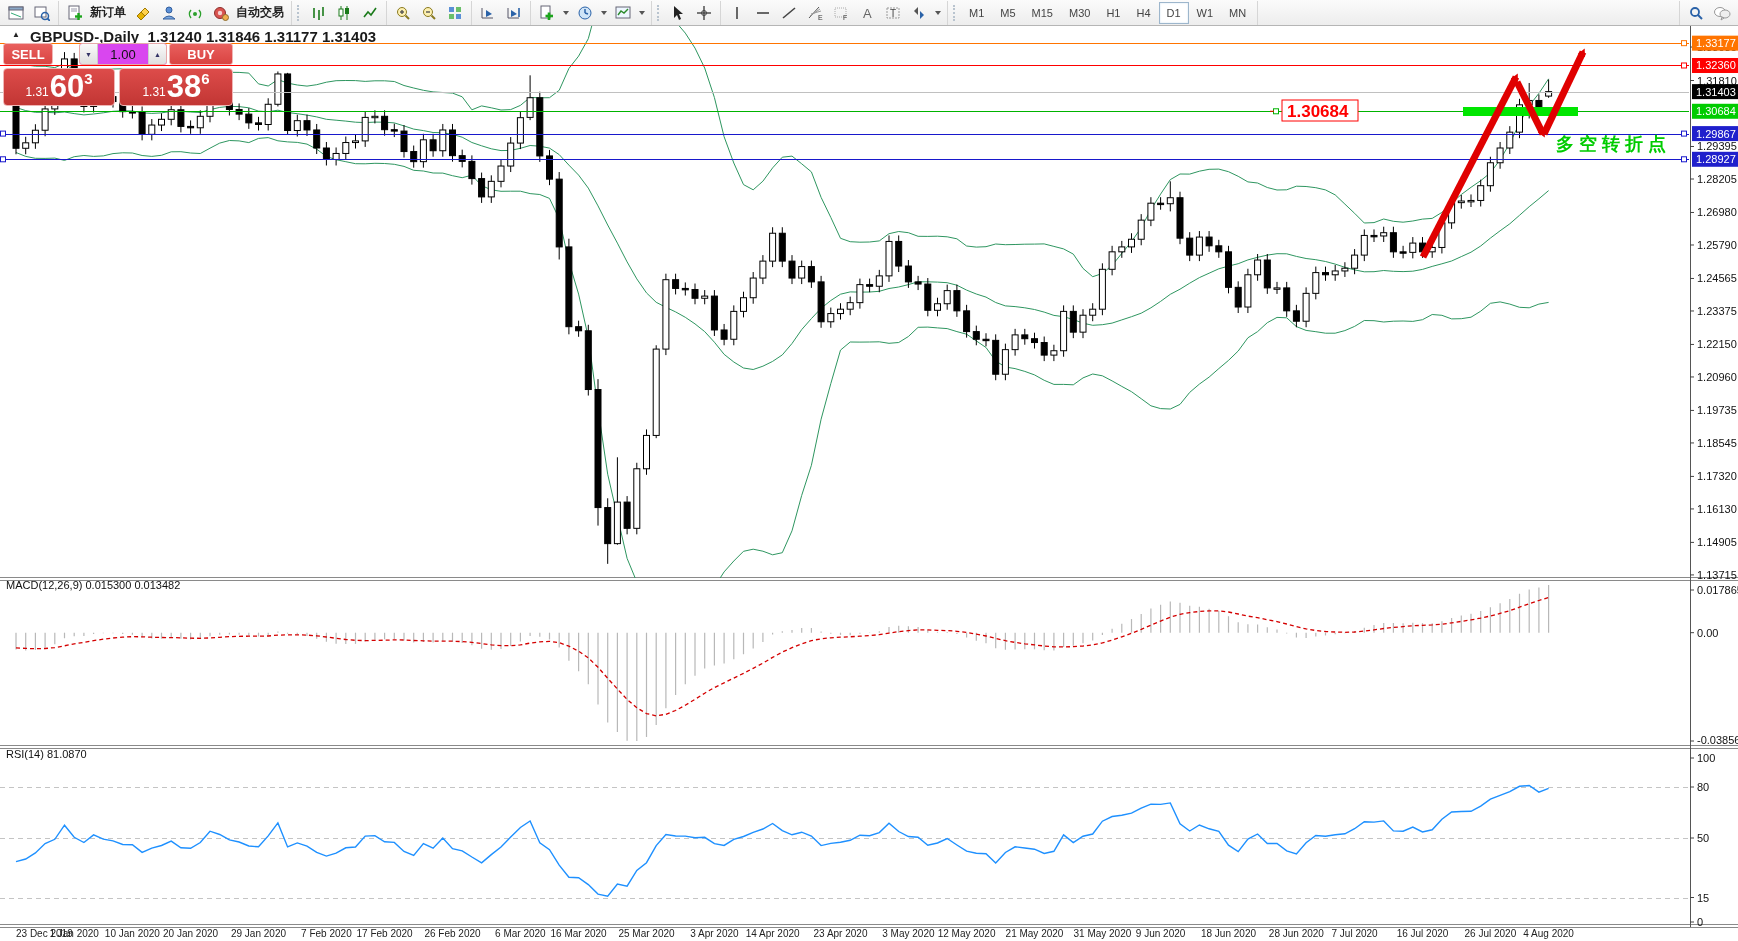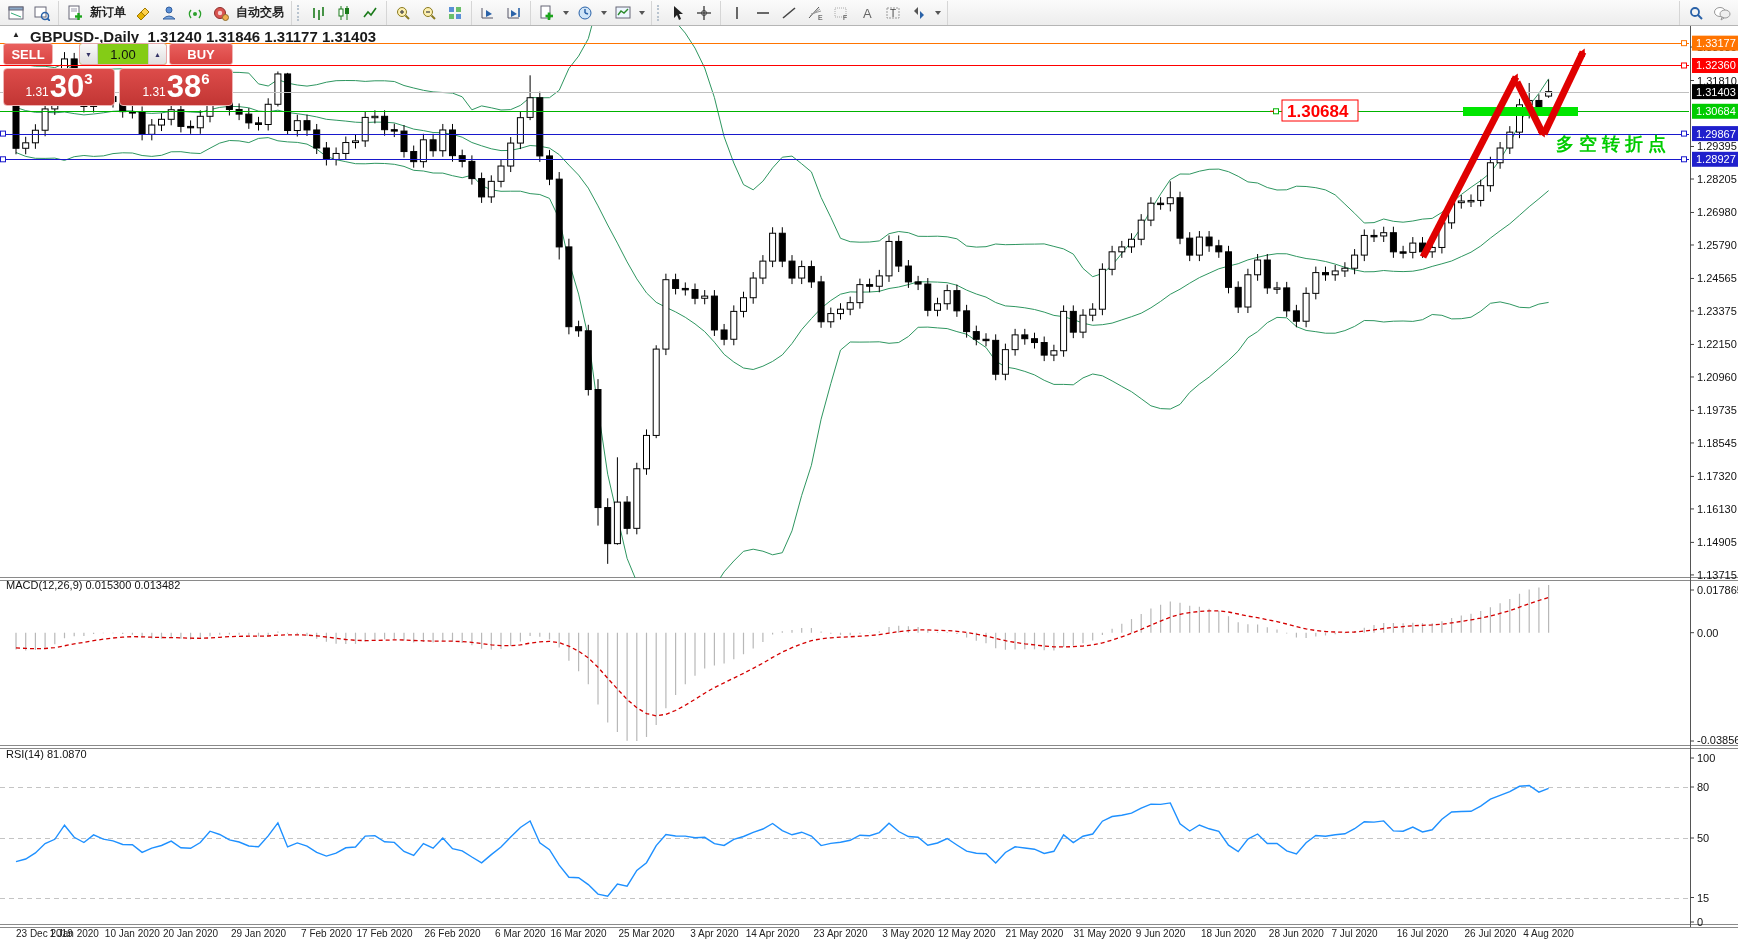--- a/index.html
+++ b/index.html
@@ -16,21 +16,21 @@
   .cnlabel{margin:0 4px 0 2px;font-size:12px;color:#222;font-weight:bold;}
   .dd{width:0;height:0;border-left:3px solid transparent;border-right:3px solid transparent;border-top:4px solid #555;margin:0 3px;}
   #chartArea{position:absolute;left:0;top:0;width:1738px;height:941px;}
   #chart-title{position:absolute;left:30px;top:28px;font-size:15px;font-weight:bold;color:#1a1a1a;z-index:20;}
   #collapse{position:absolute;left:12px;top:30px;font-size:8px;color:#222;z-index:20;}
   #tradePanel{position:absolute;left:3px;top:43px;width:230px;z-index:30;}
   .tp-row1{display:flex;gap:2px;height:22px;}
   .tp-btn{background:linear-gradient(#e9605e,#d94341);color:#fff;font-weight:bold;font-size:13px;border:1px solid #f0b6b6;
     border-radius:3px;display:flex;align-items:center;justify-content:center;cursor:pointer;}
   .tp-sell{width:48px}.tp-buy{width:62px}
-  .tp-vol{flex:1;display:flex;border:1px solid #e6a9a9;border-radius:3px;overflow:hidden;background:#84cc16;margin-left:24px;}
+  .tp-vol{flex:1;display:flex;border:1px solid #e6a9a9;border-radius:3px;overflow:hidden;background:#d946ef;margin-left:24px;}
   .stepbtn{width:17px;background:linear-gradient(#fafafa,#dfdfdf);border-right:1px solid #ccc;display:flex;align-items:center;
     justify-content:center;font-size:7px;color:#336;cursor:pointer;}
   .stepbtn:last-child{border-right:0;border-left:1px solid #ccc;}
   .tp-volval{flex:1;display:flex;align-items:center;justify-content:center;font-size:13px;color:#111;}
   .tp-row2{display:flex;gap:4px;margin-top:3px;height:38px;}
   .bigbox{background:linear-gradient(#dd4c4a,#c23634);border:1px solid #f0b6b6;border-radius:4px;color:#fff;display:flex;
     align-items:center;justify-content:center;cursor:pointer;}
   .bb-sell{width:110px}.bb-buy{width:112px}
   .bb-pre{font-size:12px;font-weight:normal;align-self:flex-end;margin:0 1px 6px 0;}
   .bb-big{font-size:31px;font-weight:bold;line-height:38px;}
@@ -667,21 +667,21 @@
       <div class="tp-vol">
         <div class="stepbtn">▼</div>
         <div class="tp-volval">1.00</div>
         <div class="stepbtn">▲</div>
       </div>
       <div class="tp-btn tp-buy">BUY</div>
     </div>
     <div class="tp-row2">
       <div class="bigbox bb-sell">
         <span class="bb-pre">1.31</span>
-        <span class="bb-big">30</span>
+        <span class="bb-big">60</span>
         <span class="bb-sup">3</span>
       </div>
       <div class="bigbox bb-buy">
         <span class="bb-pre">1.31</span>
         <span class="bb-big">38</span>
         <span class="bb-sup">6</span>
       </div>
     </div>
   </div>
 </div>
@@ -890,20 +890,32 @@
         </svg>
       </div>
     <div class="tbtn">
         <svg width="16" height="16">
           <polygon points="3,6 7,2 7,10" fill="#555"></polygon>
           <polygon points="13,10 9,6 9,14" fill="#2a62a8"></polygon>
         </svg>
       </div>
       <div class="dd"></div>
   </div>
+  <div class="tgroup" id="tfGroup">
+      <div class="handle"></div>
+      <span class="tflabel">M1</span>
+      <span class="tflabel">M5</span>
+      <span class="tflabel">M15</span>
+      <span class="tflabel">M30</span>
+      <span class="tflabel">H1</span>
+      <span class="tflabel">H4</span>
+      <span class="tflabel active">D1</span>
+      <span class="tflabel">W1</span>
+      <span class="tflabel">MN</span>
+    </div>
   <div style="flex:1"></div>
   <div class="tgroup" style="border-right:0;border-left:1px solid #d6d6d6;">
     <div class="tbtn">
         <svg width="16" height="16">
           <circle cx="7" cy="7" r="4" fill="none" stroke="#2a62a8" stroke-width="1.8"></circle>
           <line x1="10" y1="10" x2="14" y2="14" stroke="#2a62a8" stroke-width="2"></line>
         </svg>
       </div>
     <div class="tbtn">
         <svg width="18" height="16">

